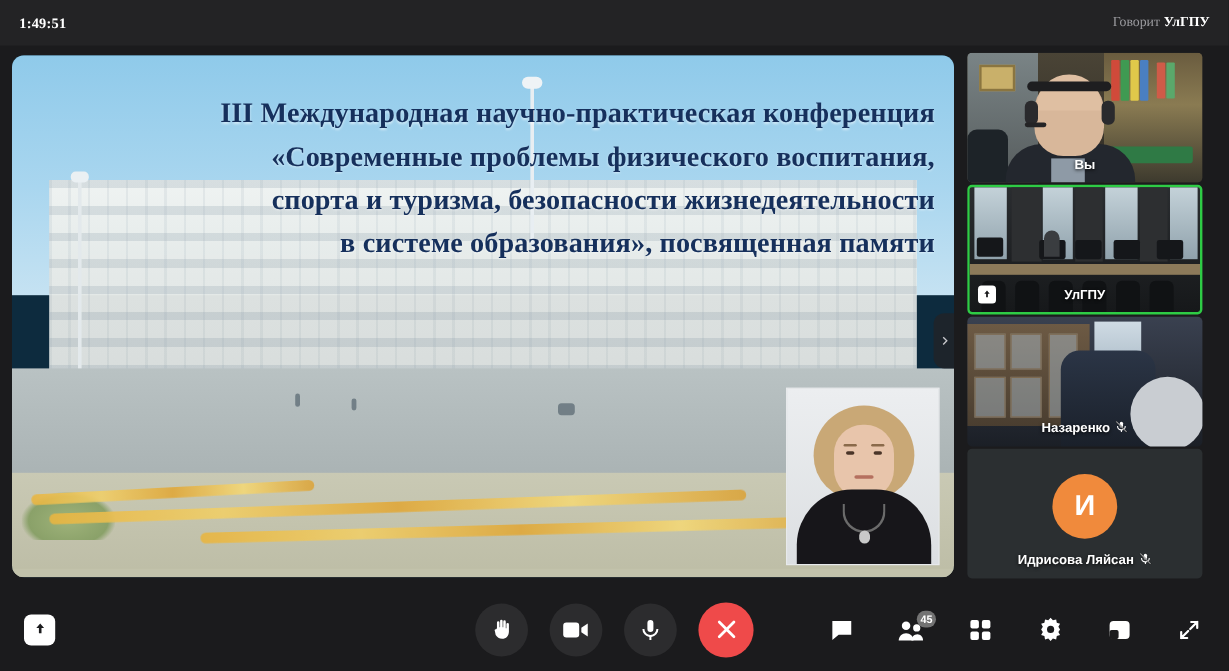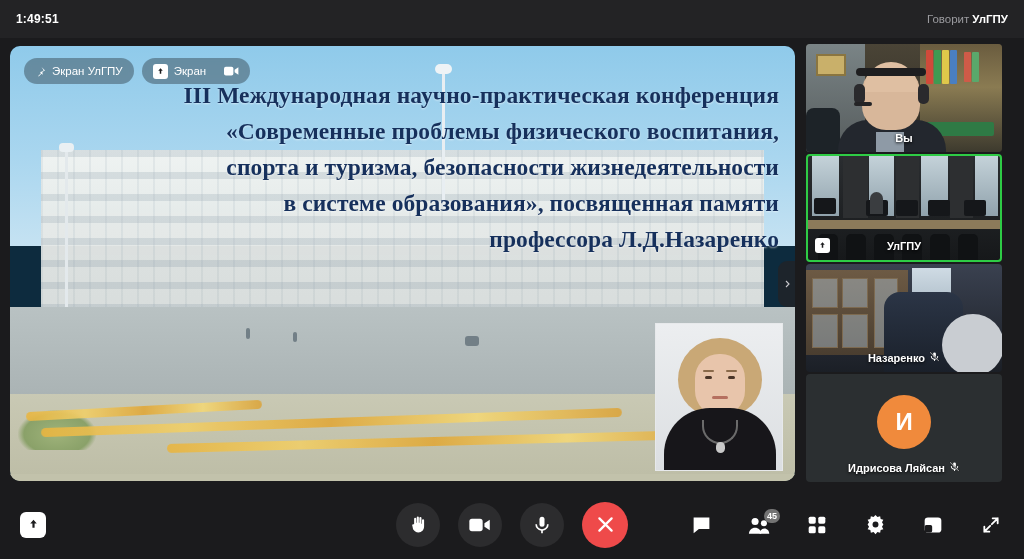--- a/index.html
+++ b/index.html
@@ -9,20 +9,21 @@
     font-family:"Liberation Sans", sans-serif;
   }
   #app{ position:relative; width:1024px; height:559px; background:#1b1b1d; }
 
   
   .topbar{
     position:absolute; left:0; top:0; width:1024px; height:38px;
     background:#232325;
     display:flex; align-items:center; justify-content:space-between;
     padding:0 16px;
+    font-family:Liberation Serif, serif;
   }
   .timer{ color:#ffffff; font-size:12px; font-weight:700; letter-spacing:.2px; }
   .speaking{ font-size:11.5px; color:#9b9b9f; }
   .speaking b{ color:#ffffff; font-weight:700; margin-left:3px; }
 
   
   .stage{
     position:absolute; left:10px; top:46px; width:785px; height:435px;
     border-radius:10px; overflow:hidden; background:#0d2b3e;
   }
@@ -311,63 +312,38 @@
         <div class="flowerband fb2"></div>
         <div class="lawn"></div>
       </div>
     </div>
 
     <div class="slide-text">
       <div class="ln">III Международная научно-практическая конференция</div>
       <div class="ln">«Современные проблемы физического воспитания,</div>
       <div class="ln">спорта и туризма, безопасности жизнедеятельности</div>
       <div class="ln">в системе образования», посвященная памяти</div>
-      <div class="ln">профессора Л.Д.Назаренко</div>
     </div>
 
     <div class="portrait">
       <div class="p-bg"></div>
       <div class="p-hair"></div>
       <div class="p-face">
         <div class="p-brow l"></div>
         <div class="p-brow r"></div>
         <div class="p-eye l"></div>
         <div class="p-eye r"></div>
         <div class="p-mouth"></div>
       </div>
       <div class="p-neck"></div>
       <div class="p-body"></div>
       <div class="p-neckl"></div>
       <div class="p-pend"></div>
     </div>
 
-    <div class="stage-badges">
-      <div class="badge">
-        <span class="ic">
-          <svg width="11" height="11" viewBox="0 0 24 24" fill="#fff">
-              <path d="M14 2l8 8-3 1-3 3 1 5-3-2-6 6-1-1 6-6-2-3 5-1 3-3z"></path>
-            </svg>
-        </span>
-        <span>Экран УлГПУ</span>
-      </div>
-      <div class="badge">
-        <span class="sq-ic">
-          <svg width="9" height="9" viewBox="0 0 24 24" fill="#1c1c1e">
-              <path d="M12 3l6 7h-4v8h-4v-8H6z"></path>
-            </svg>
-        </span>
-        <span>Экран</span>
-        <span class="ic" style="margin-left:12px;">
-          <svg width="15" height="12" viewBox="0 0 24 18" fill="#fff">
-              <rect x="0" y="2" width="15" height="14" rx="3"></rect>
-              <path d="M17 7l6-4v12l-6-4z"></path>
-            </svg>
-        </span>
-      </div>
-    </div>
 
     <div class="chev">
       <svg width="9" height="14" viewBox="0 0 24 24" fill="none" stroke="#c8c8cc" stroke-width="3">
           <path d="M8 4l8 8-8 8"></path>
         </svg>
     </div>
   </div>
 
   <div class="thumbs">
 

